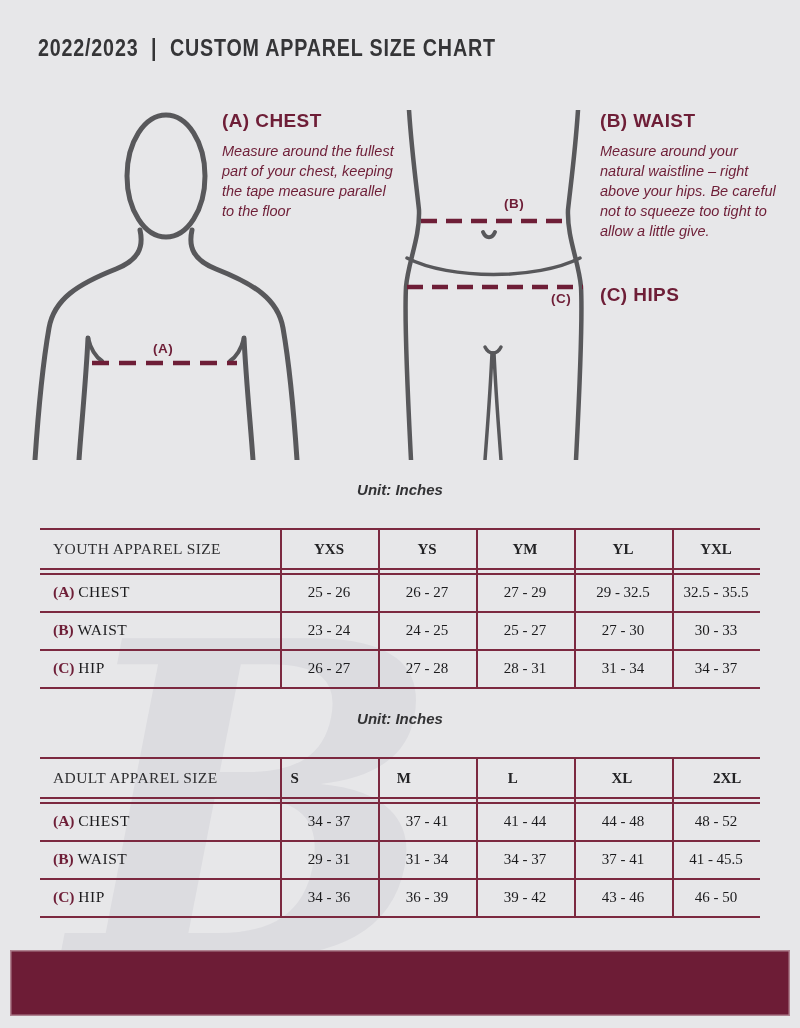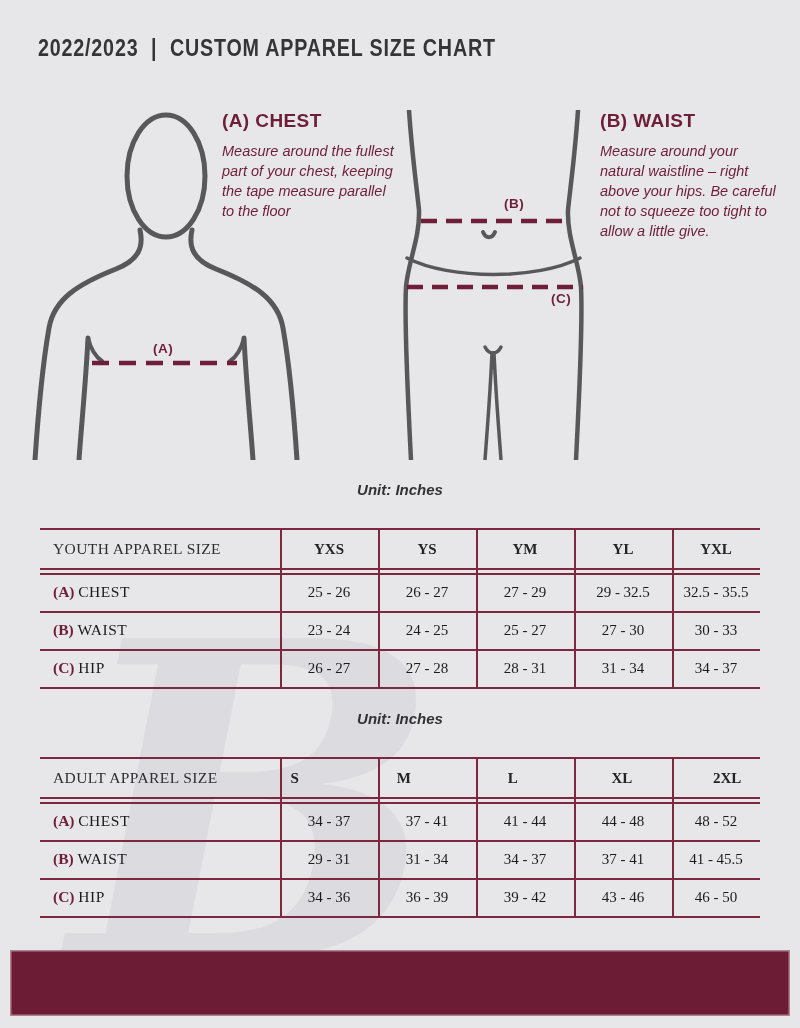--- a/index.html
+++ b/index.html
@@ -105,20 +105,21 @@
 
   <div class="abs instr" style="left:222px; top:110px; width:176px;">
     <div class="instr-heading">(A) CHEST</div>
     <div class="instr-body">Measure around the fullest part of your chest, keeping the tape measure parallel to the floor</div>
   </div>
   <div class="abs instr" style="left:600px; top:110px; width:180px;">
     <div class="instr-heading">(B) WAIST</div>
     <div class="instr-body">Measure around your natural waistline – right above your hips. Be careful not to squeeze too tight to allow a little give.</div>
   </div>
   <div class="abs instr" style="left:600px; top:284px; width:188px;">
+    <div class="instr-heading">(C) HIPS</div>
   </div>
 
   <div class="abs section-title" style="top:477px;">
     <div class="u">Unit: Inches</div>
   </div>
 
   <div class="size-table" style="top:528px;">
     <div class="hline" style="top:0;"></div>
     <div class="trow" style="top:2px;">
       <div class="cell c0 hdr-label">YOUTH APPAREL SIZE</div>

